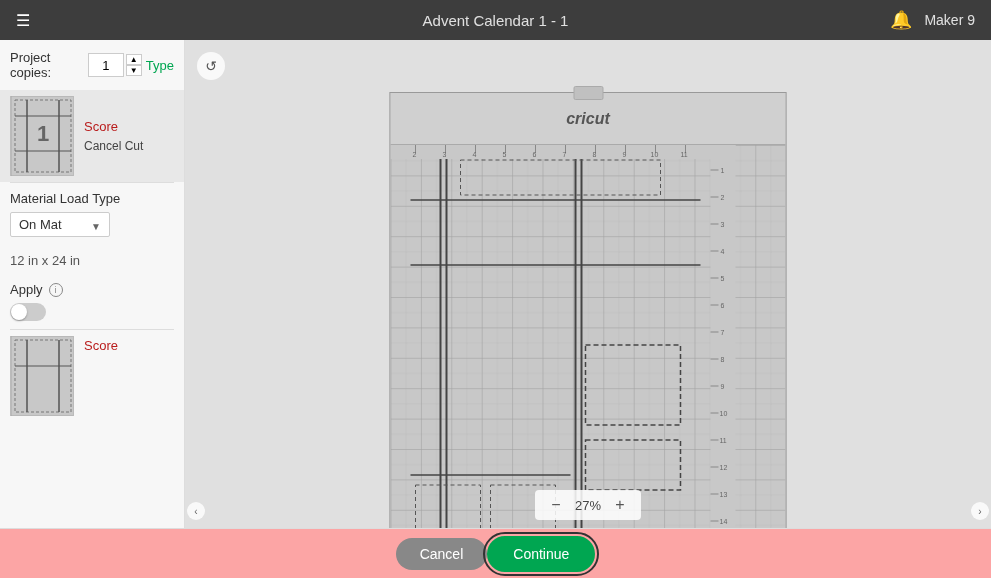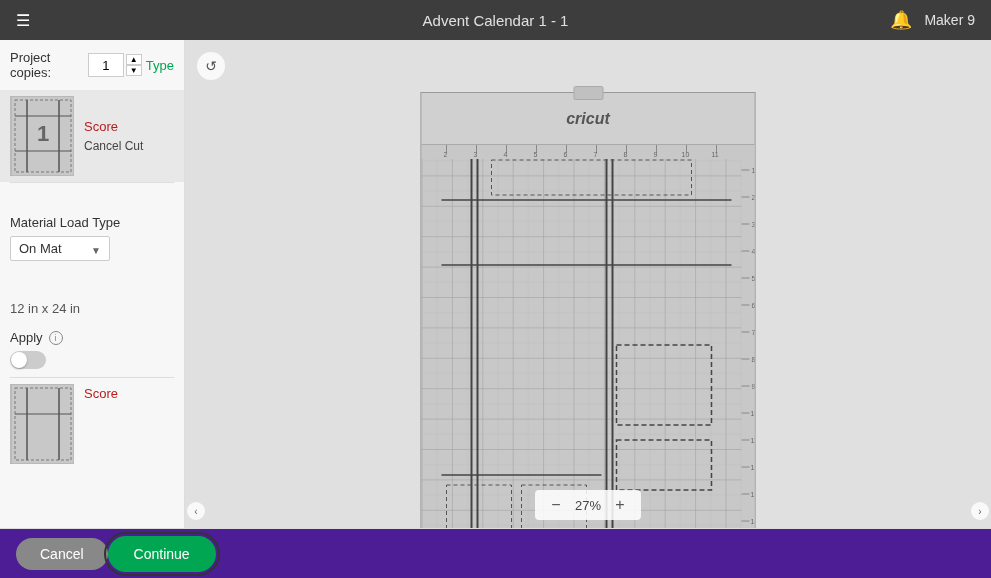--- a/index.html
+++ b/index.html
@@ -105,21 +105,20 @@
       position: relative;
       flex-shrink: 0;
     }
 
     .mat-info { font-size: 12px; color: #444; line-height: 1.5; }
     .mat-info-main { font-size: 13px; color: #b91c1c; }
 
     
     .section {
       padding: 8px 10px;
-      margin-top: 24px;
     }
     .section-label { font-size: 13px; color: #333; margin-bottom: 6px; font-weight: 500; }
     .section-value { font-size: 13px; color: #555; }
 
     
     .dropdown {
       display: flex;
       align-items: flex-end;
       justify-content: space-between;
       border: 1px solid #ccc;
@@ -200,21 +199,21 @@
       font-size: 14px;
       color: #555;
     }
 
     
     .mat-canvas {
       position: absolute;
       top: 52px;
       left: 50%;
       transform: translateX(-50%);
-      width: 335px;
+      width: 397px;
       background: #b8b8b8;
       border: 1px solid #999;
     }
 
     
     .cricut-header {
       background: #d0d0d0;
       height: 52px;
       display: flex;
       align-items: center;
@@ -308,25 +307,25 @@
       align-items: center;
       justify-content: center;
       cursor: pointer;
       font-size: 10px;
       color: #666;
     }
 
     
     .footer {
       height: 50px;
-      background: #4c1d95;
+      background: #fca5a5;
       border-top: 1px solid #ddd;
       display: flex;
       align-items: center;
-      justify-content: flex-start;
+      justify-content: center;
       padding: 0 16px;
       gap: 0;
     }
     .cancel-btn {
       padding: 8px 24px;
       background: #888;
       color: white;
       border: none;
       border-radius: 20px;
       font-size: 14px;

